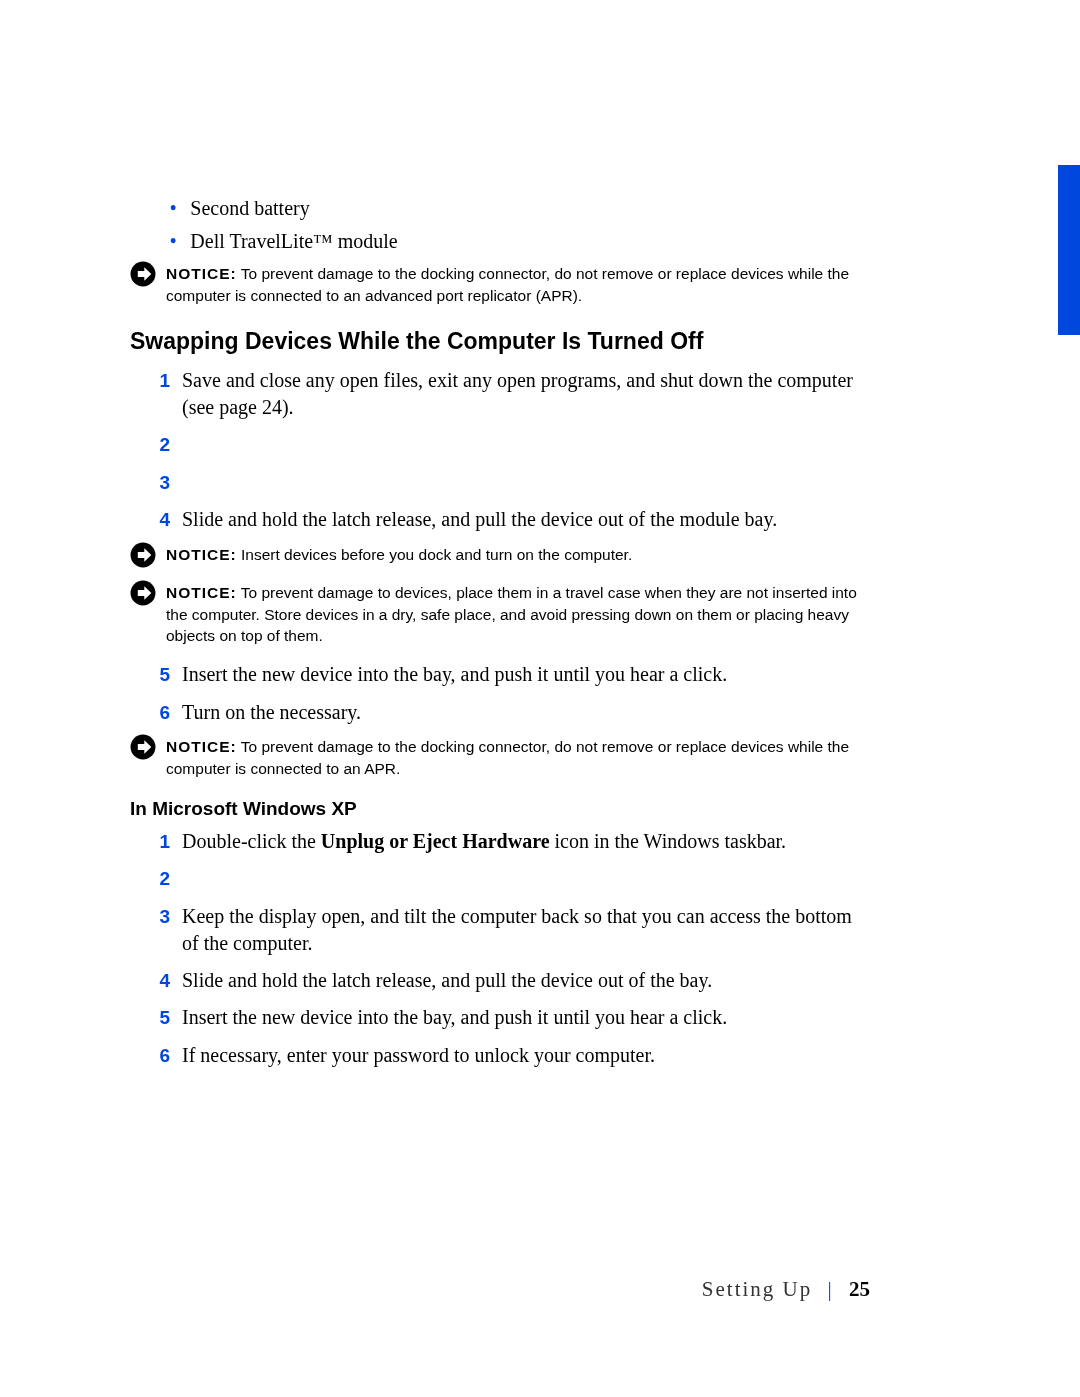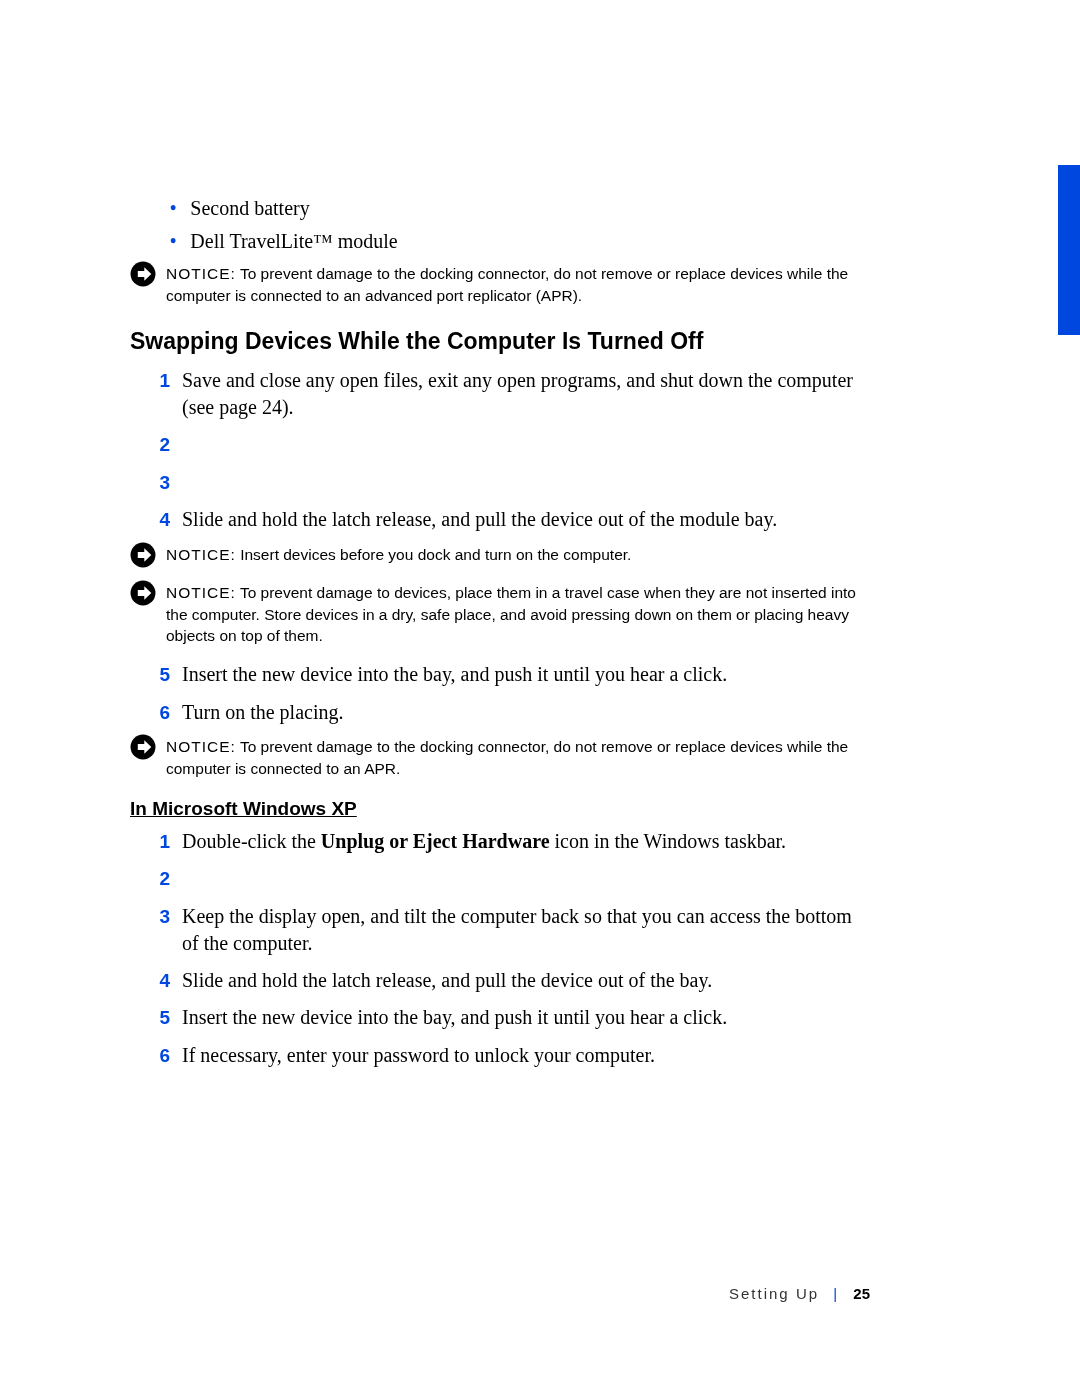--- a/index.html
+++ b/index.html
@@ -55,38 +55,37 @@
     margin-right: 10px;
     margin-top: -2px;
   }
   .notice-text {
     font-family: Verdana, Arial, sans-serif;
     font-size: 15.5px;
     line-height: 1.4;
     color: #000;
   }
   .notice-label {
-    font-weight: normal;
+    font-weight: bold;
     letter-spacing: 1px;
   }
   h2 {
     font-family: "Arial Narrow", Arial, sans-serif;
     font-stretch: condensed;
     font-weight: bold;
     font-size: 23px;
     margin: 22px 0 12px 0;
     letter-spacing: 0px;
   }
   h3 {
     font-family: "Arial Narrow", Arial, sans-serif;
     font-stretch: condensed;
     font-weight: bold;
     font-size: 19px;
     margin: 18px 0 8px 0;
-    text-decoration: underline;
   }
   .num-list {
     margin-left: 18px;
   }
   .num-item {
     display: flex;
     align-items: flex-start;
     margin-bottom: 10px;
     font-size: 20px;
     line-height: 1.35;
@@ -101,22 +100,22 @@
     text-align: right;
     margin-right: 12px;
     line-height: 1.45;
   }
   .footer {
     position: absolute;
     left: 130px;
     width: 740px;
     bottom: 95px;
     text-align: right;
-    font-family: Liberation Sans, sans-serif;
-    font-size: 15px;
+    font-family: Liberation Serif, serif;
+    font-size: 21px;
     letter-spacing: 2px;
     color: #333;
   }
   .footer .sep {
     color: #0047e0;
     margin: 0 8px;
   }
   .footer .pagenum {
     font-weight: bold;
     letter-spacing: 0;
@@ -191,21 +190,21 @@
     </div>
   </div>
 
   <div class="num-list">
     <div class="num-item">
         <span class="num">5</span>
         <span>Insert the new device into the bay, and push it until you hear a click.</span>
       </div>
     <div class="num-item">
         <span class="num">6</span>
-        <span>Turn on the placing.</span>
+        <span>Turn on the necessary.</span>
       </div>
   </div>
 
 
   <div class="notice-block">
     <svg class="notice-icon" viewBox="0 0 100 100">
         <circle cx="50" cy="50" r="48" fill="#000"></circle>
         <path d="M30 38 H55 V24 L82 50 L55 76 V62 H30 Z" fill="#fff"></path>
       </svg>
     <div class="notice-text">

